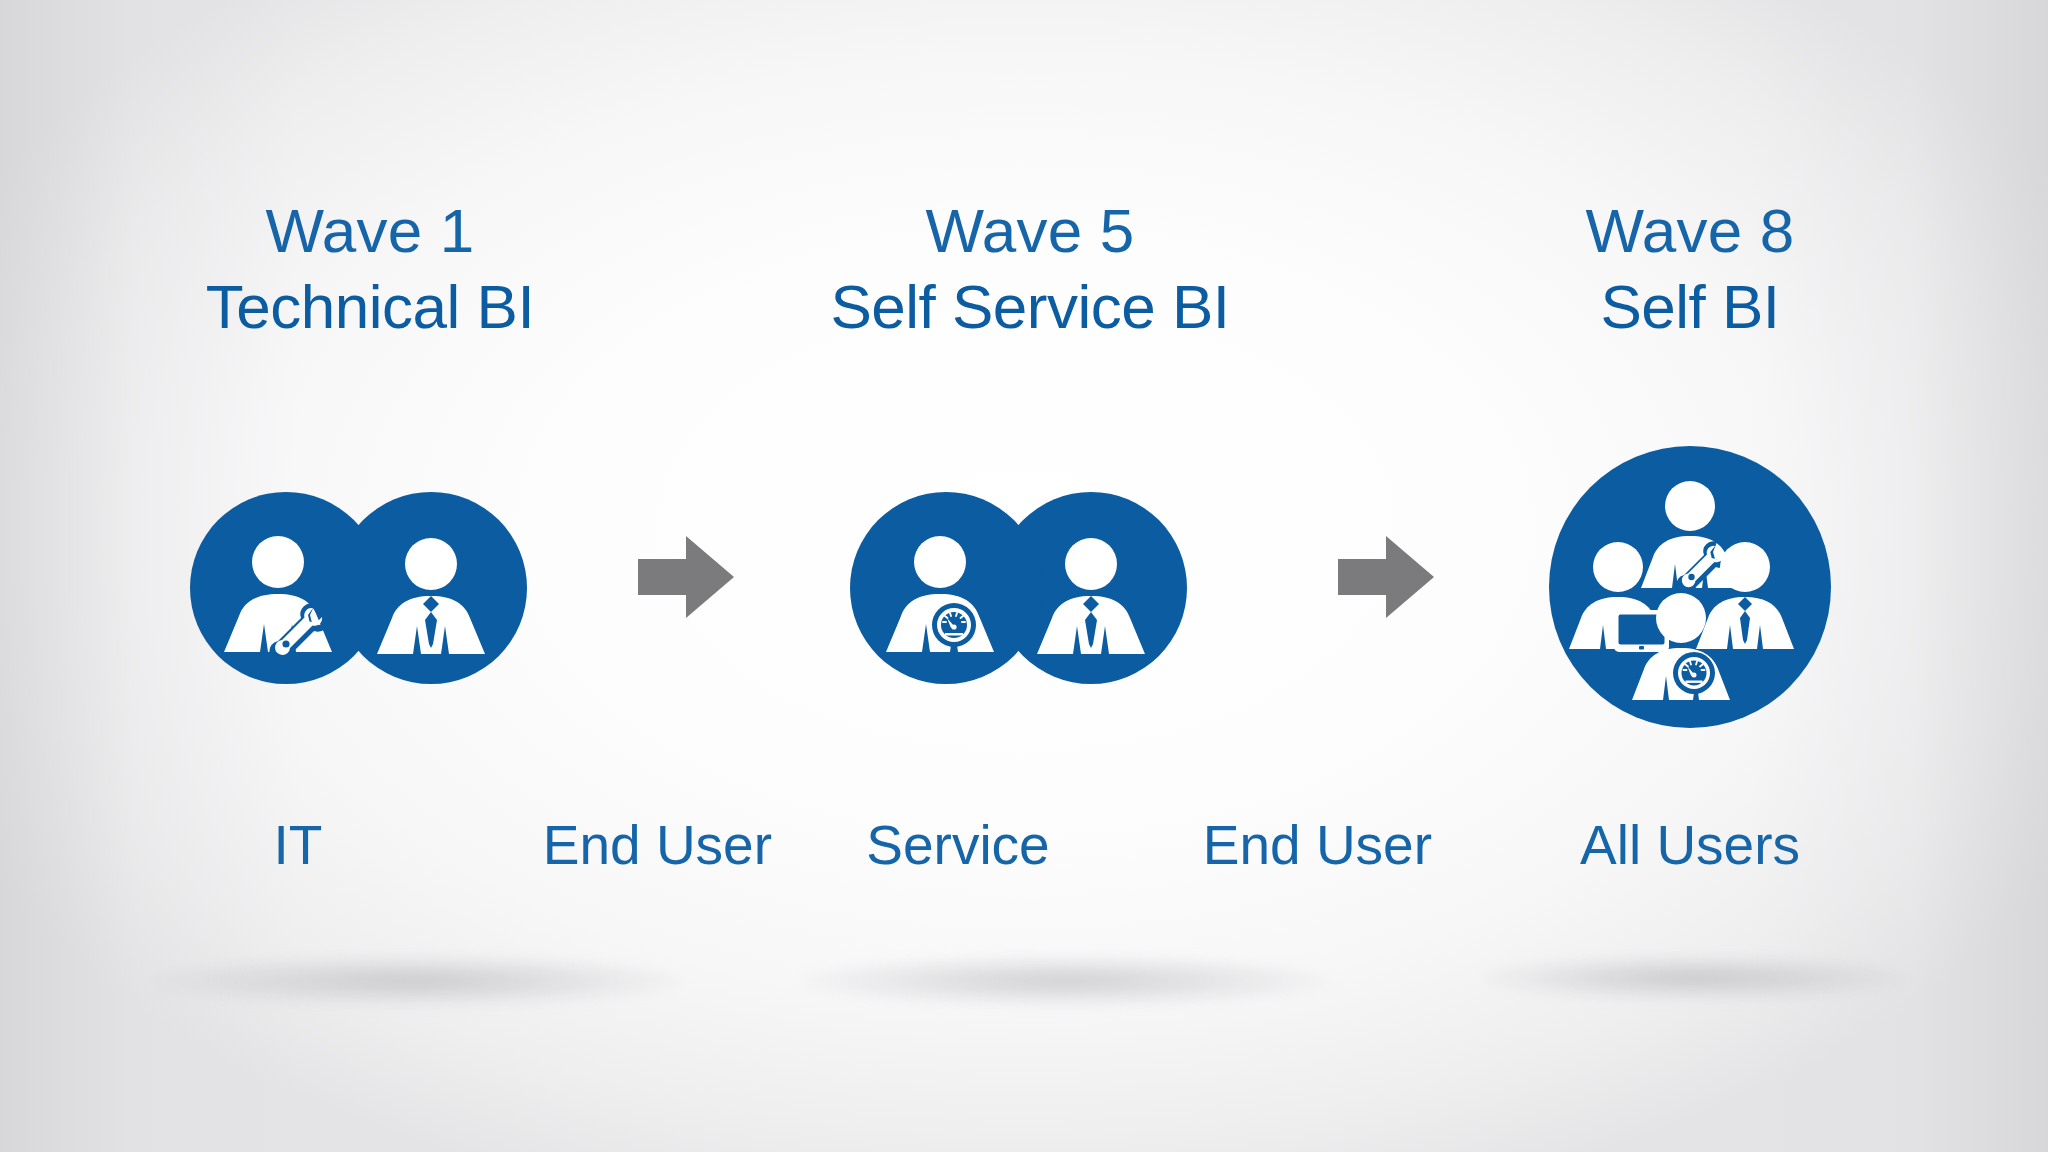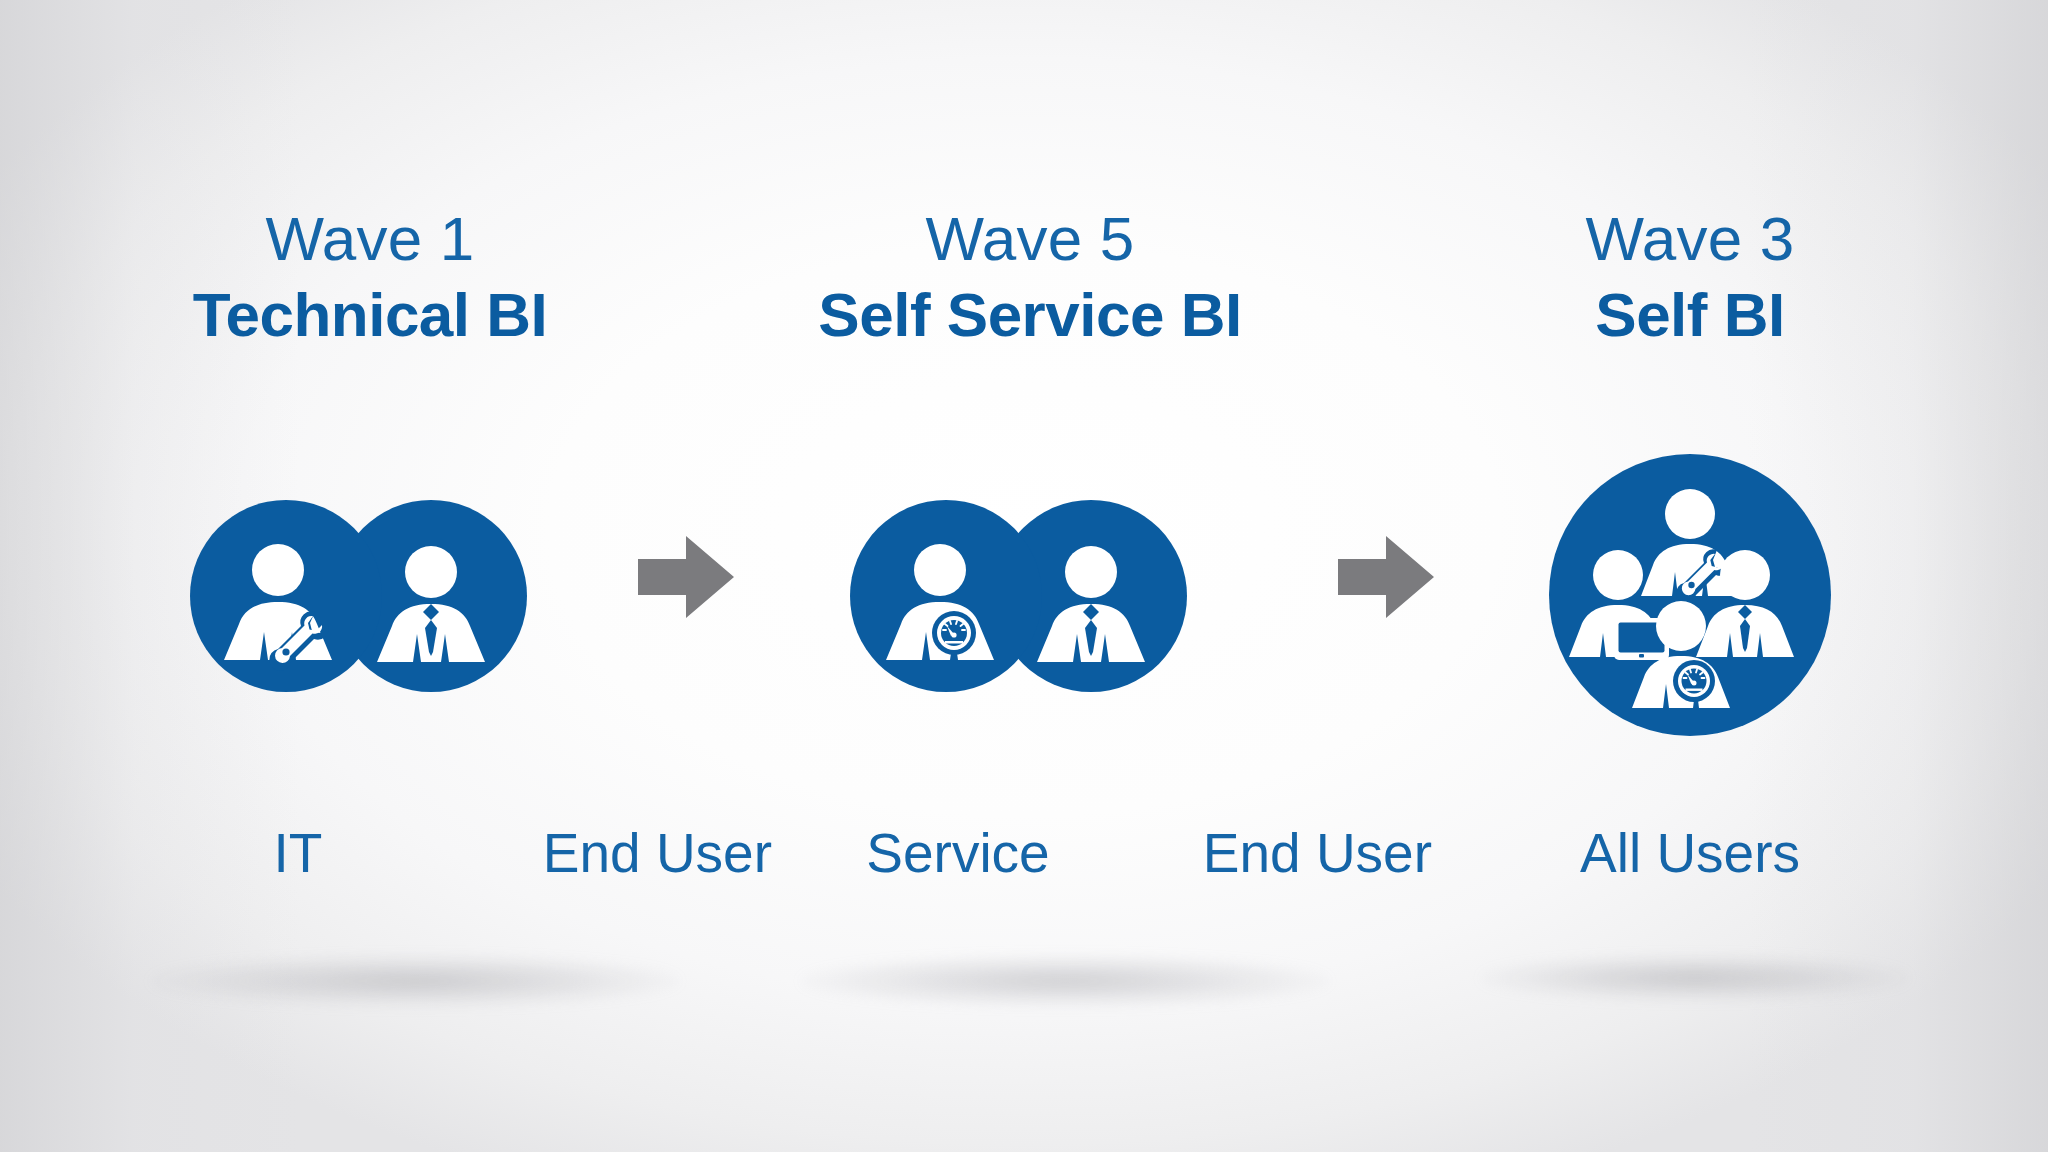--- a/index.html
+++ b/index.html
@@ -35,21 +35,21 @@
     width: 300px;
     height: 100%;
     pointer-events: none;
   }
   #edge-left  { left: 0;  background: linear-gradient(to right, rgba(205,205,208,.55) 0%, rgba(220,220,223,.22) 45%, rgba(255,255,255,0) 100%); }
   #edge-right { right: 0; background: linear-gradient(to left,  rgba(205,205,208,.55) 0%, rgba(220,220,223,.22) 45%, rgba(255,255,255,0) 100%); }
 
   
   .column {
     position: absolute;
-    top: 16px;
+    top: 8px;
     height: 868px;
   }
   #col-wave-1 { left: 40px;   width: 660px; }
   #col-wave-2 { left: 700px;  width: 660px; }
   #col-wave-3 { left: 1360px; width: 660px; }
 
   .wave-heading {
     position: absolute;
     left: 0;
     width: 100%;
@@ -59,21 +59,21 @@
     top: 192px;
     font-size: 62px;
     font-weight: 300;
     letter-spacing: 0.2px;
     color: #1565a8;
     line-height: 1;
   }
   .wave-title {
     top: 268px;
     font-size: 62px;
-    font-weight: bold;
+    font-weight: normal;
     letter-spacing: -0.5px;
     color: #0b5ca0;
     line-height: 1;
   }
 
   
   .icon-group {
     position: absolute;
     top: 430px;
     left: 0;
@@ -246,21 +246,21 @@
       <div class="caption offset-right">End User</div>
     </div>
   </div>
 
   <svg class="arrow" id="arrow-2" viewBox="0 0 96 88">
     <path d="M0 26 L 48 26 L 48 3 L 96 44 L 48 85 L 48 62 L 0 62 Z" fill="#7b7b7e"></path>
   </svg>
 
   <div class="column" id="col-wave-3">
 
-    <div class="wave-heading wave-num">Wave 3</div>
+    <div class="wave-heading wave-num">Wave 8</div>
     <div class="wave-heading wave-title">Self BI</div>
 
     <div class="icon-group">
       <div class="circle big-circle">
         <svg class="fig" width="282" height="282" viewBox="0 0 282 282">
 
           <g>
             <circle cx="141" cy="60" r="25" fill="#ffffff"></circle>
             <path d="M141 90 C 120 90 109 98 104 111
                      L 92 142 L 123 142 L 126 118 L 129 142 L 153 142 L 156 118 L 159 142 L 190 142

